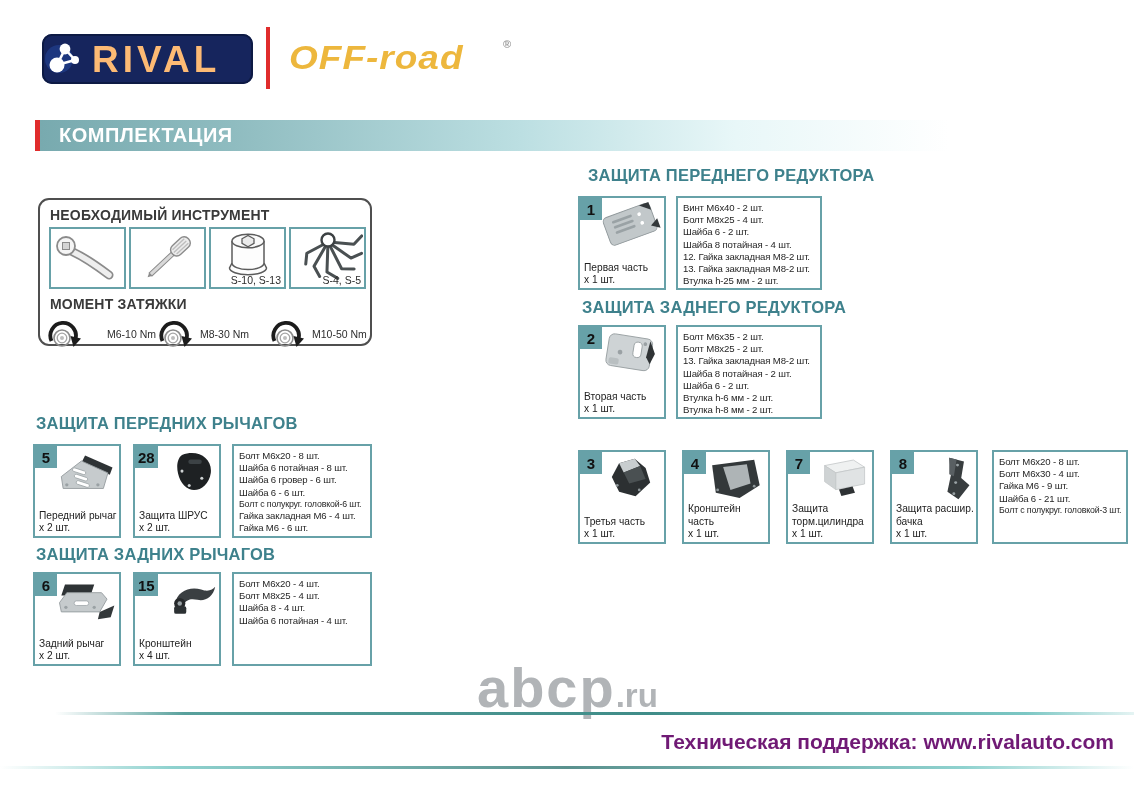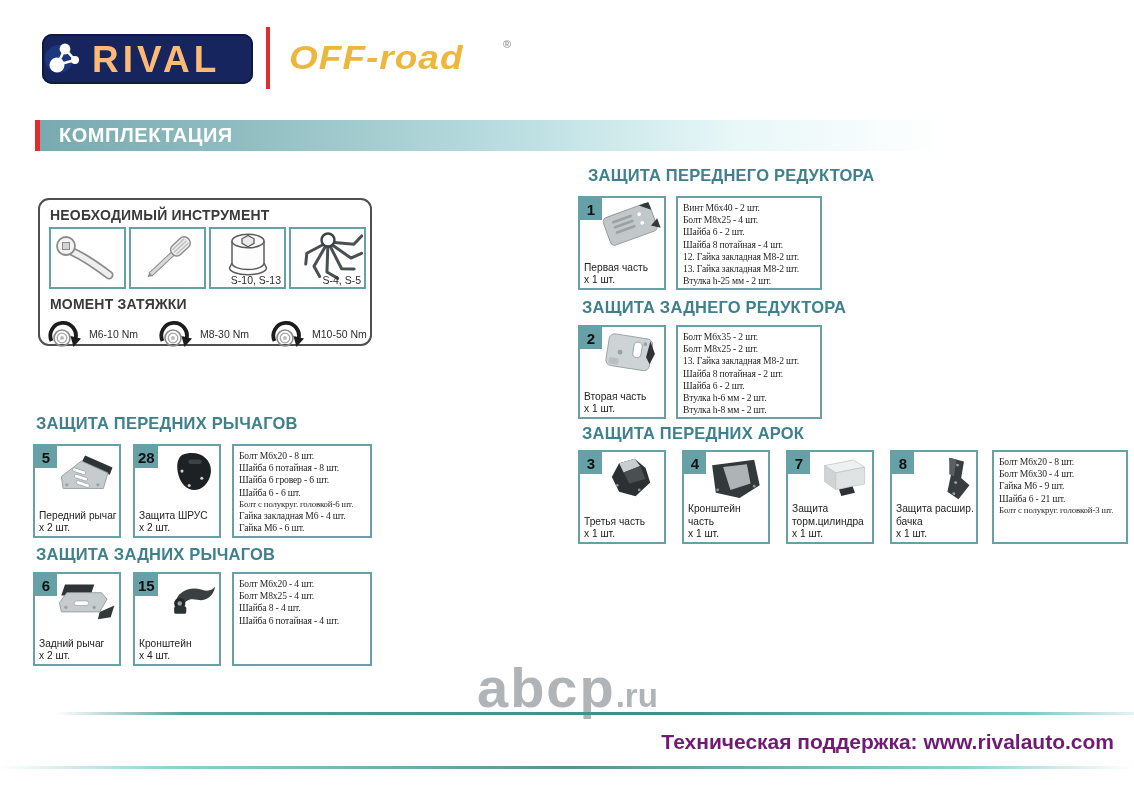--- a/index.html
+++ b/index.html
@@ -37,21 +37,21 @@
   
   .sec-title{position:absolute;font-weight:bold;font-size:16.5px;color:#3e818c;letter-spacing:.2px;white-space:nowrap;}
   .card{position:absolute;width:88px;height:94px;background:#fff;border:2px solid #67a1a8;box-sizing:border-box;}
   .badge{position:absolute;top:0;left:0;min-width:22px;height:22px;background:#67a1a8;color:#111;
          font-weight:bold;font-size:15px;display:flex;align-items:center;justify-content:center;
          padding:0 3px;box-sizing:border-box;}
   .thumb{position:absolute;right:1px;top:3px;width:64px;height:46px;}
   .card-label{position:absolute;left:4px;bottom:2px;font-size:10.2px;line-height:1.2;color:#222;max-width:78px;}
   .parts{position:absolute;background:#fff;border:2px solid #67a1a8;box-sizing:border-box;
          padding:4px 4px 0 5px;font-size:9.6px;line-height:1.27;color:#262626;}
-  .parts div{white-space:nowrap;letter-spacing:-.15px;font-family:Liberation Serif, serif;}
+  .parts div{white-space:nowrap;letter-spacing:-.15px;}
 
   
   .watermark{position:absolute;left:477px;top:660px;color:#b1b4b7;font-weight:bold;
              font-size:56px;letter-spacing:2px;line-height:1;white-space:nowrap;}
   .watermark .ru{font-size:33px;letter-spacing:0;}
   .foot-line1{position:absolute;left:55px;top:712px;width:1079px;height:2.5px;
       background:linear-gradient(90deg,rgba(88,160,156,0),#58a09c 12%,#3f8c88 55%,#7cc7c4 90%,rgba(124,199,196,.2));}
   .foot-line2{position:absolute;left:0;top:766px;width:1134px;height:3px;
       background:linear-gradient(90deg,rgba(255,255,255,0),#8fd2cf 15%,#5a918e 50%,#8fd2cf 85%,rgba(255,255,255,0));}
   .support{position:absolute;right:20px;top:730px;font-size:21px;font-weight:bold;color:#701a75;white-space:nowrap;}
@@ -125,21 +125,21 @@
           <path d="M36 13 L36 40 L46 46" transform="rotate(30 36 12)"></path>
           <path d="M36 13 L36 36 L45 42" transform="rotate(62 36 12)"></path>
         </g>
         <circle cx="36" cy="10" r="6.5" fill="#fff" stroke="#3c4143" stroke-width="2.4"></circle>
       </svg>
       <span class="tool-size">S-4, S-5</span>
     </div>
 
     <div class="torque-title">МОМЕНТ ЗАТЯЖКИ</div>
 
-    <div class="torque-group" style="left:8px;">
+    <div class="torque-group" style="left:8px;gap:18px;">
       <svg width="38" height="34" viewBox="0 0 38 34">
         <circle cx="14" cy="21" r="8" fill="none" stroke="#8a8a8a" stroke-width="1.6"></circle>
         <circle cx="14" cy="21" r="4.8" fill="none" stroke="#a5a5a5" stroke-width="1.3"></circle>
         <circle cx="14" cy="21" r="2" fill="#bdbdbd"></circle>
         <path d="M3.5 24 A12.8 12.8 0 1 1 27.5 22" fill="none" stroke="#1c1c1c" stroke-width="3.8"></path>
         <path d="M22.5 19 L33 21.5 L25.5 30 Z" fill="#1c1c1c"></path>
       </svg>
       <span class="torque-label">M6-10 Nm</span>
     </div>
     <div class="torque-group" style="left:119px;">
@@ -215,21 +215,20 @@
   <div class="parts" style="left:676px;top:325px;width:146px;height:94px;">
     <div>Болт М6х35 - 2 шт.</div>
     <div>Болт М8х25 - 2 шт.</div>
     <div>13. Гайка закладная М8-2 шт.</div>
     <div>Шайба 8 потайная - 2 шт.</div>
     <div>Шайба 6 - 2 шт.</div>
     <div>Втулка h-6 мм - 2 шт.</div>
     <div>Втулка h-8 мм - 2 шт.</div>
   </div>
 
-  <div class="sec-title" style="left:582px;top:424px;">ЗАЩИТА ПЕРЕДНИХ АРОК</div>
 
   <div class="card" style="left:578px;top:450px;">
     <div class="badge">3</div>
     <svg class="thumb" viewBox="0 0 70 50">
       <path d="M22 9 L39 4 L51 14 L56 30 L40 45 L22 40 L14 24 Z" fill="#2c3032"></path>
       <path d="M22 9 L39 4 L45 12 L27 19 Z" fill="#c8cdcf"></path>
       <path d="M27 19 L45 12 L51 26 L33 31 Z" fill="#4a5052"></path>
       <circle cx="20" cy="33" r="1.5" fill="#8f979a"></circle>
       <circle cx="44" cy="38" r="1.5" fill="#8f979a"></circle>
     </svg>

